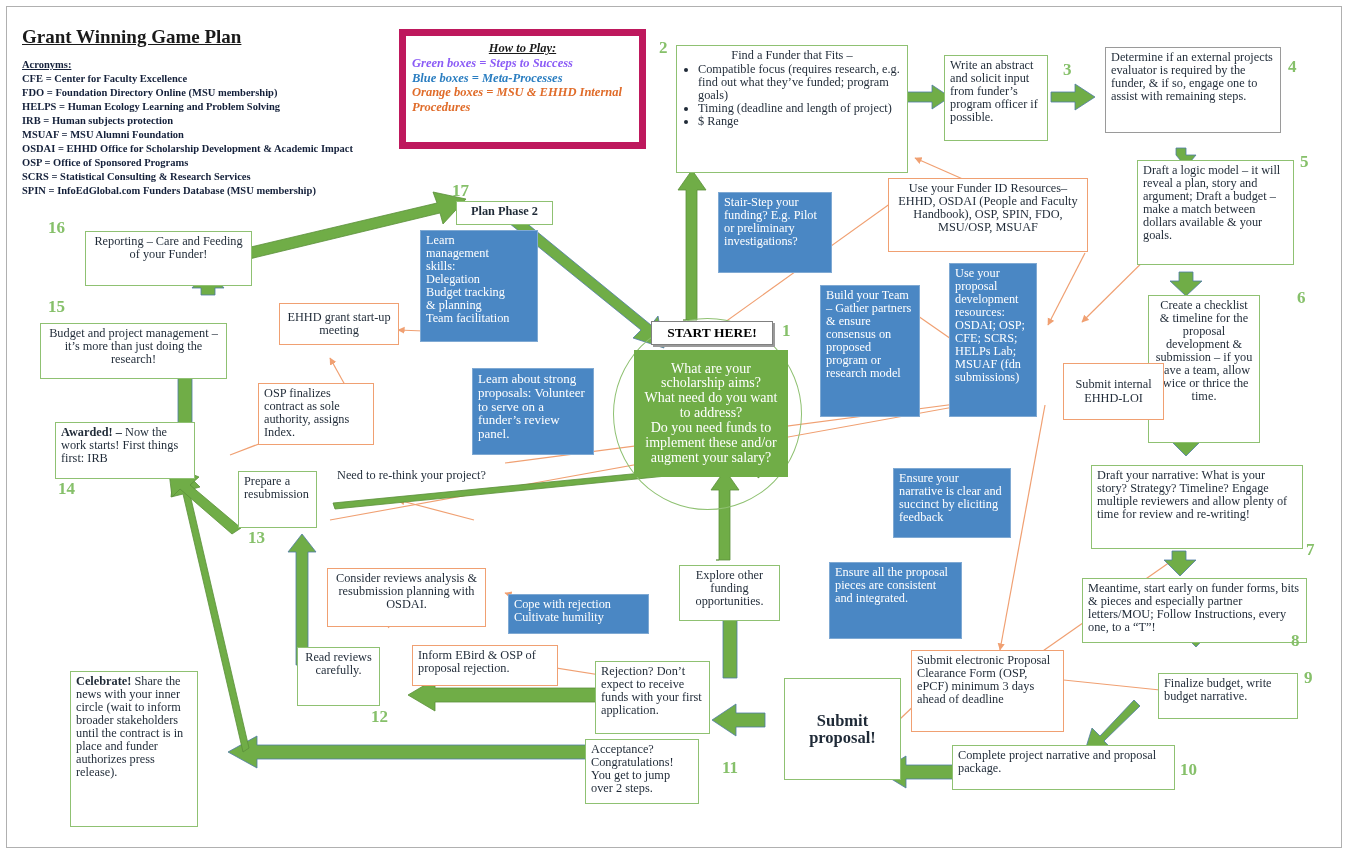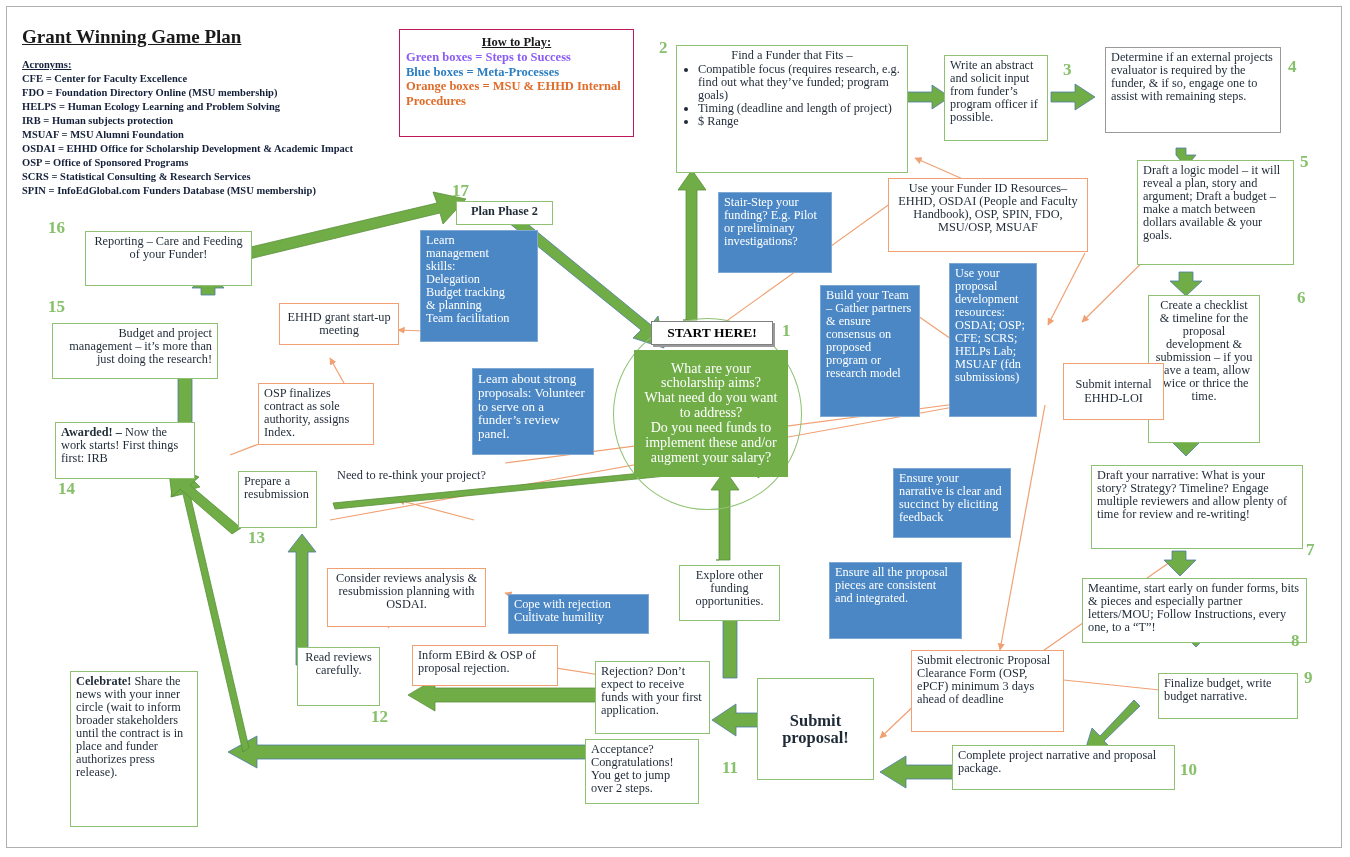--- a/index.html
+++ b/index.html
@@ -14,21 +14,21 @@
   .greenfill{background:#70ad47;color:#ffffff;border:1px solid #70ad47;}
   .plain{border:1px solid #9a9a9a;background:#ffffff;}
   .txt{padding:3px 5px;line-height:1.06;}
   .ctr{text-align:center;}
   .num{position:absolute;color:#86c06a;font-family:"Liberation Serif",serif;font-weight:bold;}
   .title{position:absolute;font-weight:bold;text-decoration:underline;color:#1a1a1a;}
   .acro{position:absolute;font-weight:bold;font-size:10.5px;line-height:1.33;color:#14203a;}
   svg.layer{position:absolute;left:0;top:0;width:1350px;height:857px;pointer-events:none;}
   ul.b{margin:1px 0 0 0;padding-left:16px;}
   ul.b li{margin:0;padding:0;}
-  .legend{position:absolute;border:1px solid #be185d;background:#fff;}
+  .legend{position:absolute;border:7px solid #be185d;background:#fff;font-style:italic;}
   .lg-t{font-weight:bold;text-decoration:underline;color:#1a1a1a;text-align:center;}
   .lg-g{color:#8b5cf6;font-weight:bold;}
   .lg-b{color:#2b7ec1;font-weight:bold;}
   .lg-o{color:#e06c2a;font-weight:bold;}
   .startlbl{position:absolute;border:1px solid #808080;background:#fff;font-weight:bold;text-align:center;
             box-shadow:2px 2px 0 #9a9a9a;}
   .circ{position:absolute;border:1.6px solid #8fc172;border-radius:50%;}
   b.bold{font-weight:bold;}
 </style>
 </head>
@@ -186,42 +186,42 @@
   <div class="node green txt" style="left:1158px;top:673px;width:140px;height:46px;font-size:12.3px;">
     <span>Finalize budget, write budget narrative.</span>
   </div>
   <div class="num" style="left:1304px;top:668px;font-size:17px;">9</div>
 
   <div class="node green txt" style="left:952px;top:745px;width:223px;height:45px;font-size:12.3px;">
     <span>Complete project narrative and proposal package.</span>
   </div>
   <div class="num" style="left:1180px;top:760px;font-size:17px;">10</div>
 
-  <div class="node green txt ctr" style="left:757px;top:678px;width:117px;height:102px;font-size:16.5px;font-weight:bold;display:flex;align-items:center;justify-content:flex-start;">
+  <div class="node green txt ctr" style="left:784px;top:678px;width:117px;height:102px;font-size:16.5px;font-weight:bold;display:flex;align-items:center;justify-content:flex-start;">
     <span>Submit proposal!</span>
   </div>
   <div class="num" style="left:722px;top:758px;font-size:17px;">11</div>
 
   <div class="node green txt ctr" style="left:297px;top:647px;width:83px;height:59px;font-size:12.3px;">
     <span>Read reviews carefully.</span>
   </div>
   <div class="num" style="left:371px;top:707px;font-size:17px;">12</div>
 
   <div class="node green txt" style="left:238px;top:471px;width:79px;height:57px;font-size:12.3px;">
     <span>Prepare a resubmission</span>
   </div>
   <div class="num" style="left:248px;top:528px;font-size:17px;">13</div>
 
   <div class="node green txt" style="left:55px;top:422px;width:140px;height:57px;font-size:12.3px;">
     <b class="bold">Awarded! –</b>
     <span>Now the work starts! First things first: IRB</span>
   </div>
   <div class="num" style="left:58px;top:479px;font-size:17px;">14</div>
 
-  <div class="node green txt ctr" style="left:52px;top:323px;width:166px;height:56px;font-size:12.3px;text-align:right;">
+  <div class="node green txt ctr" style="left:40px;top:323px;width:187px;height:56px;font-size:12.3px;">
     <span>Budget and project management – it’s more than just doing the research!</span>
   </div>
   <div class="num" style="left:48px;top:297px;font-size:17px;">15</div>
 
   <div class="node green txt ctr" style="left:85px;top:231px;width:167px;height:55px;font-size:12.3px;">
     <span>Reporting – Care and Feeding of your Funder!</span>
   </div>
   <div class="num" style="left:48px;top:218px;font-size:17px;">16</div>
 
   <div class="node green txt ctr" style="left:456px;top:201px;width:97px;height:24px;font-size:12.3px;font-weight:bold;">

